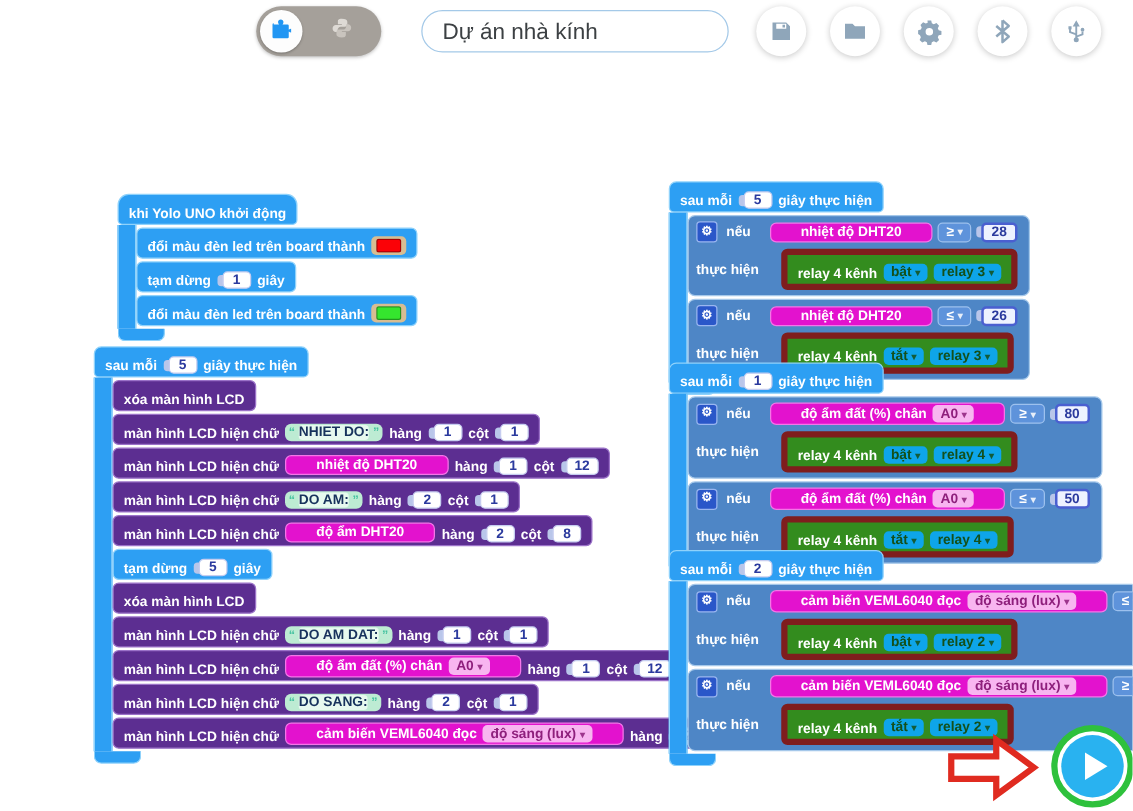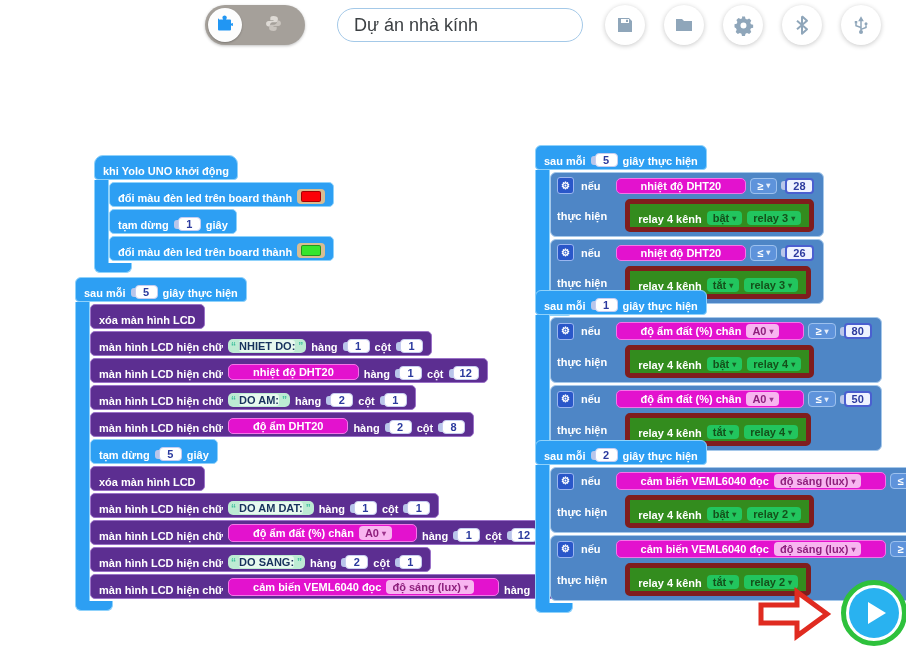--- a/index.html
+++ b/index.html
@@ -46,21 +46,21 @@
   
   .t{pointer-events:none}
   .numwrap{display:inline-flex;align-items:center}
   .ntab{width:5px;height:9px;background:#b9c6ea;border-radius:3px 0 0 3px;margin-right:-1px}
   .numbox{background:#fff;color:#2b3a9e;border:1px solid #c6cdf0;border-radius:4px;padding:0 6px;font-weight:700;min-width:9px;text-align:center;font-size:11px}
   .numb .numbox{border:2px solid #4a5fd0;background:#eef2ff}
   .strwrap{background:#bdebd3;border-radius:5px;padding:1px 3px;display:inline-flex;align-items:center;gap:3px;color:#45c2a0;font-weight:700;font-size:10px}
   .strbox{background:#e7f9ef;border-radius:3px;color:#17325c;padding:0 0;font-weight:700;font-size:11px}
   .dd{display:inline-flex;align-items:center;gap:3px;border-radius:4px;padding:1px 6px;font-weight:700;font-size:11px}
   .dd-pink{background:#f8b5f0;color:#8e1f7c}
-  .dd-green{background:#22c55e;color:#14501a}
+  .dd-green{background:#0ea5e9;color:#14501a}
   .dd-op{background:#5e93db;color:#fff;border:1px solid #9dc1ee}
   .car{font-size:8px;opacity:.85}
   .rep{background:#e312ce;border:1px solid #f575e8;border-radius:5px;padding:1px 24px;display:inline-flex;gap:5px;align-items:center;color:#fff}
   .swwrap{background:#d8bd92;border-radius:4px;padding:2px 4px;display:inline-flex}
   .sw{width:18px;height:9px;border-radius:2px;border:1px solid rgba(0,0,0,.35)}
   .gear{width:15px;height:15px;background:#2a57c9;border:1px solid #9ab6f0;border-radius:3px;color:#fff;font-size:10px;line-height:1;display:inline-flex;align-items:center;justify-content:center}
   .ifblock{background:#4e86c6;border:1px solid #a5c8ea;border-radius:6px;padding:3px 6px 3px 3px;width:max-content;display:flex;flex-direction:column;gap:3px}
   .ifhead{display:flex;align-items:center;gap:7px;color:#fff;font-size:11px;font-weight:600;padding:1px 3px}
   .slot{margin-left:8px;display:inline-flex;gap:4px;align-items:center}
   .ifdo{display:flex;align-items:center;gap:18px;color:#fff;font-size:11px;font-weight:600;padding:1px 3px}

